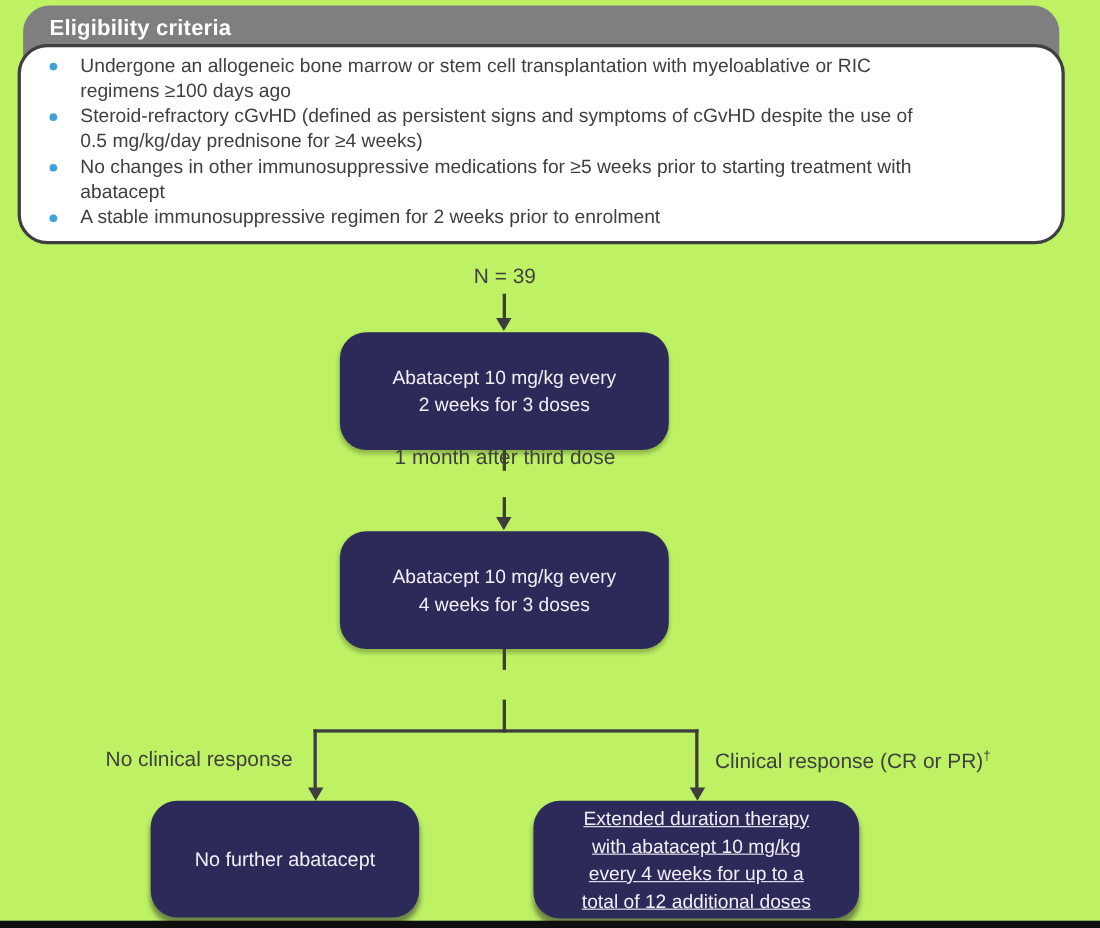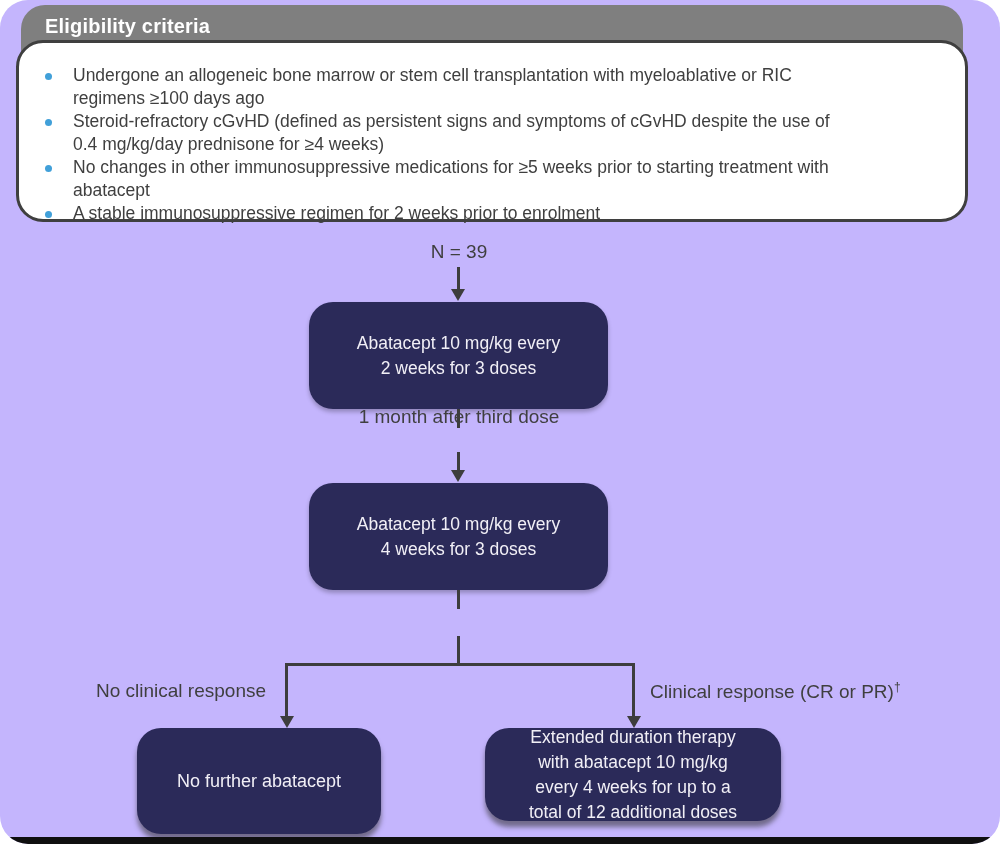--- a/index.html
+++ b/index.html
@@ -1,24 +1,23 @@
 <!DOCTYPE html>
 <html><head>
 <meta charset="utf-8">
 <style>
   html,body { margin:0; padding:0; background:#ffffff; }
   .canvas {
     position: relative;
     width: 1000px;
     height: 844px;
-    background: #c4b5fd;
+    background: #bef264;
     overflow: hidden;
     font-family: "Liberation Sans", "DejaVu Sans", sans-serif;
     color: #3f3f3f;
-    border-radius: 28px;
   }
 
   
   .elig-header {
     position: absolute;
     left: 21px; top: 5px;
     width: 942px; height: 68px;
     background: #7f7f7f;
     border-radius: 24px 24px 0 0;
     box-sizing: border-box;
@@ -31,21 +30,21 @@
     letter-spacing: 0.2px;
   }
   .elig-body {
     position: absolute;
     left: 16px; top: 40px;
     width: 952px; height: 182px;
     background: #ffffff;
     border: 3px solid #3f3f3f;
     border-radius: 27px;
     box-sizing: border-box;
-    padding: 21px 30px 0 26px;
+    padding: 5px 30px 0 26px;
   }
   .bullet-item { display: flex; align-items: flex-start; }
   .bullet-dot {
     flex: 0 0 auto;
     width: 7px; height: 7px;
     border-radius: 50%;
     background: #41a0d9;
     margin: 9px 21px 0 0;
   }
   .bullet-text {
@@ -106,21 +105,21 @@
   </div>
   <div class="elig-body">
     <div class="bullet-item">
       <span class="bullet-dot"></span>
       <span class="bullet-text">Undergone an allogeneic bone marrow or stem cell transplantation with myeloablative or RIC
 regimens ≥100 days ago</span>
     </div>
     <div class="bullet-item">
       <span class="bullet-dot"></span>
       <span class="bullet-text">Steroid-refractory cGvHD (defined as persistent signs and symptoms of cGvHD despite the use of
-0.4 mg/kg/day prednisone for ≥4 weeks)</span>
+0.5 mg/kg/day prednisone for ≥4 weeks)</span>
     </div>
     <div class="bullet-item">
       <span class="bullet-dot"></span>
       <span class="bullet-text">No changes in other immunosuppressive medications for ≥5 weeks prior to starting treatment with
 abatacept</span>
     </div>
     <div class="bullet-item">
       <span class="bullet-dot"></span>
       <span class="bullet-text">A stable immunosuppressive regimen for 2 weeks prior to enrolment</span>
     </div>
@@ -149,20 +148,20 @@
   <div class="arrowhead" style="left:280px; top:716px;"></div>
   <div class="vline" style="left:632px; top:663px; height:54px;"></div>
   <div class="arrowhead" style="left:627px; top:716px;"></div>
 
   <div class="flow-label" style="left:650px; top:680px;">
     <span>Clinical response (CR or PR)</span><sup class="dagger">†</sup>
   </div>
   <div class="flow-label" style="left:96px; top:680px;">No clinical response</div>
 
   <div class="flow-box heavy-shadow" style="left:137px; top:728px; width:244px; height:106px; font-size:18px;">No further abatacept</div>
-  <div class="flow-box heavy-shadow" style="left:485px; top:728px; width:296px; height:93px;">Extended duration therapy
+  <div class="flow-box heavy-shadow" style="left:485px; top:728px; width:296px; height:107px;text-decoration:underline;">Extended duration therapy
 with abatacept 10 mg/kg
 every 4 weeks for up to a
 total of 12 additional doses</div>
 
   <div class="bottom-bar"></div>
 
 </div>
 
 </body></html>

